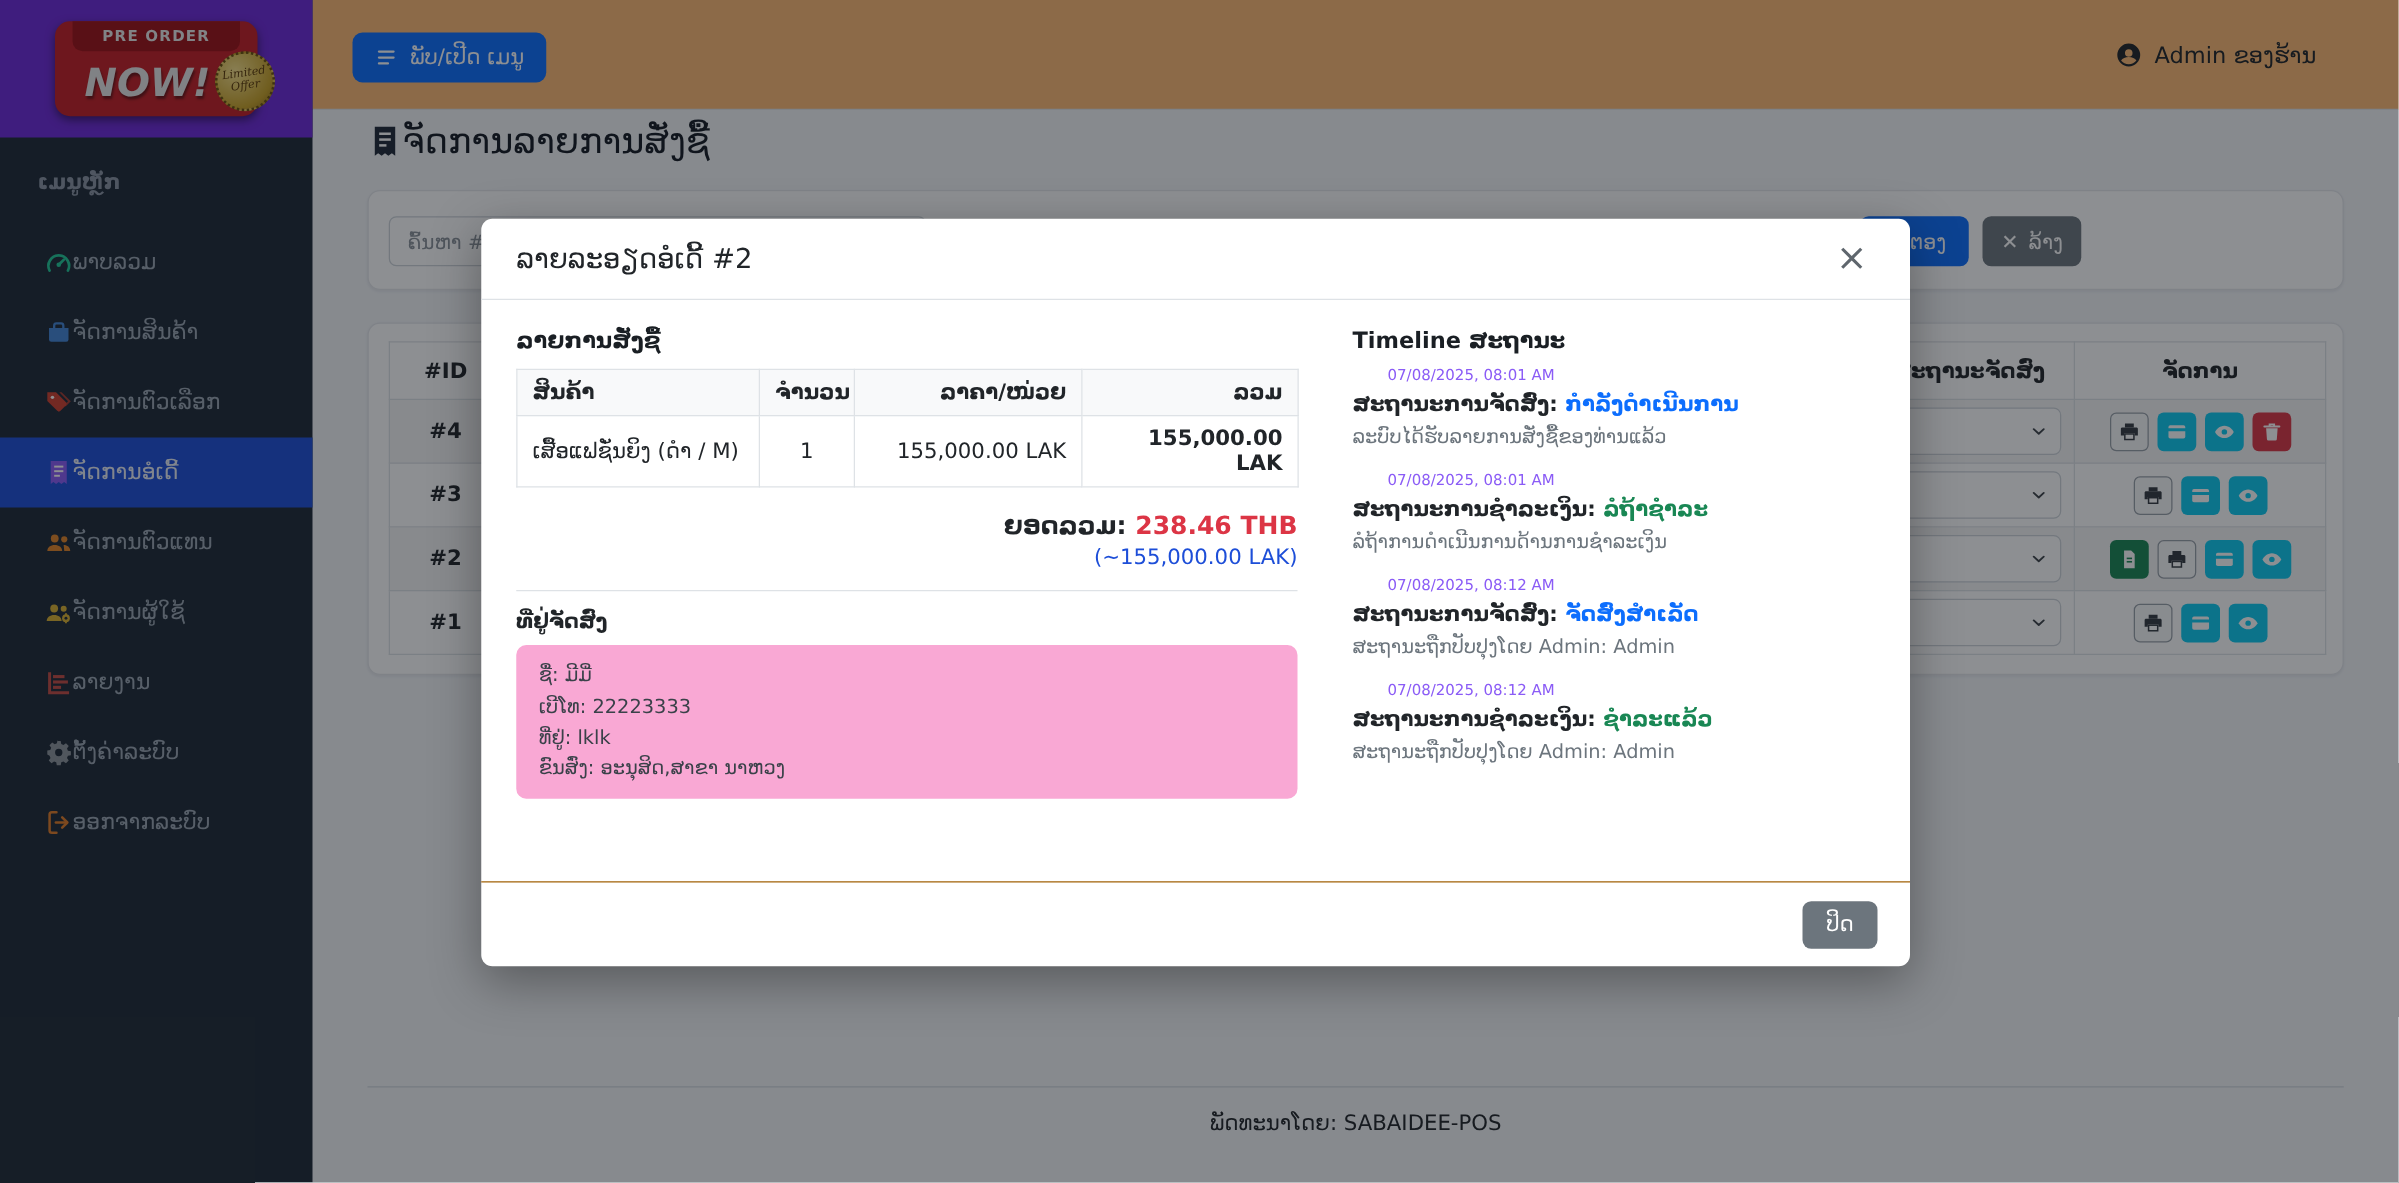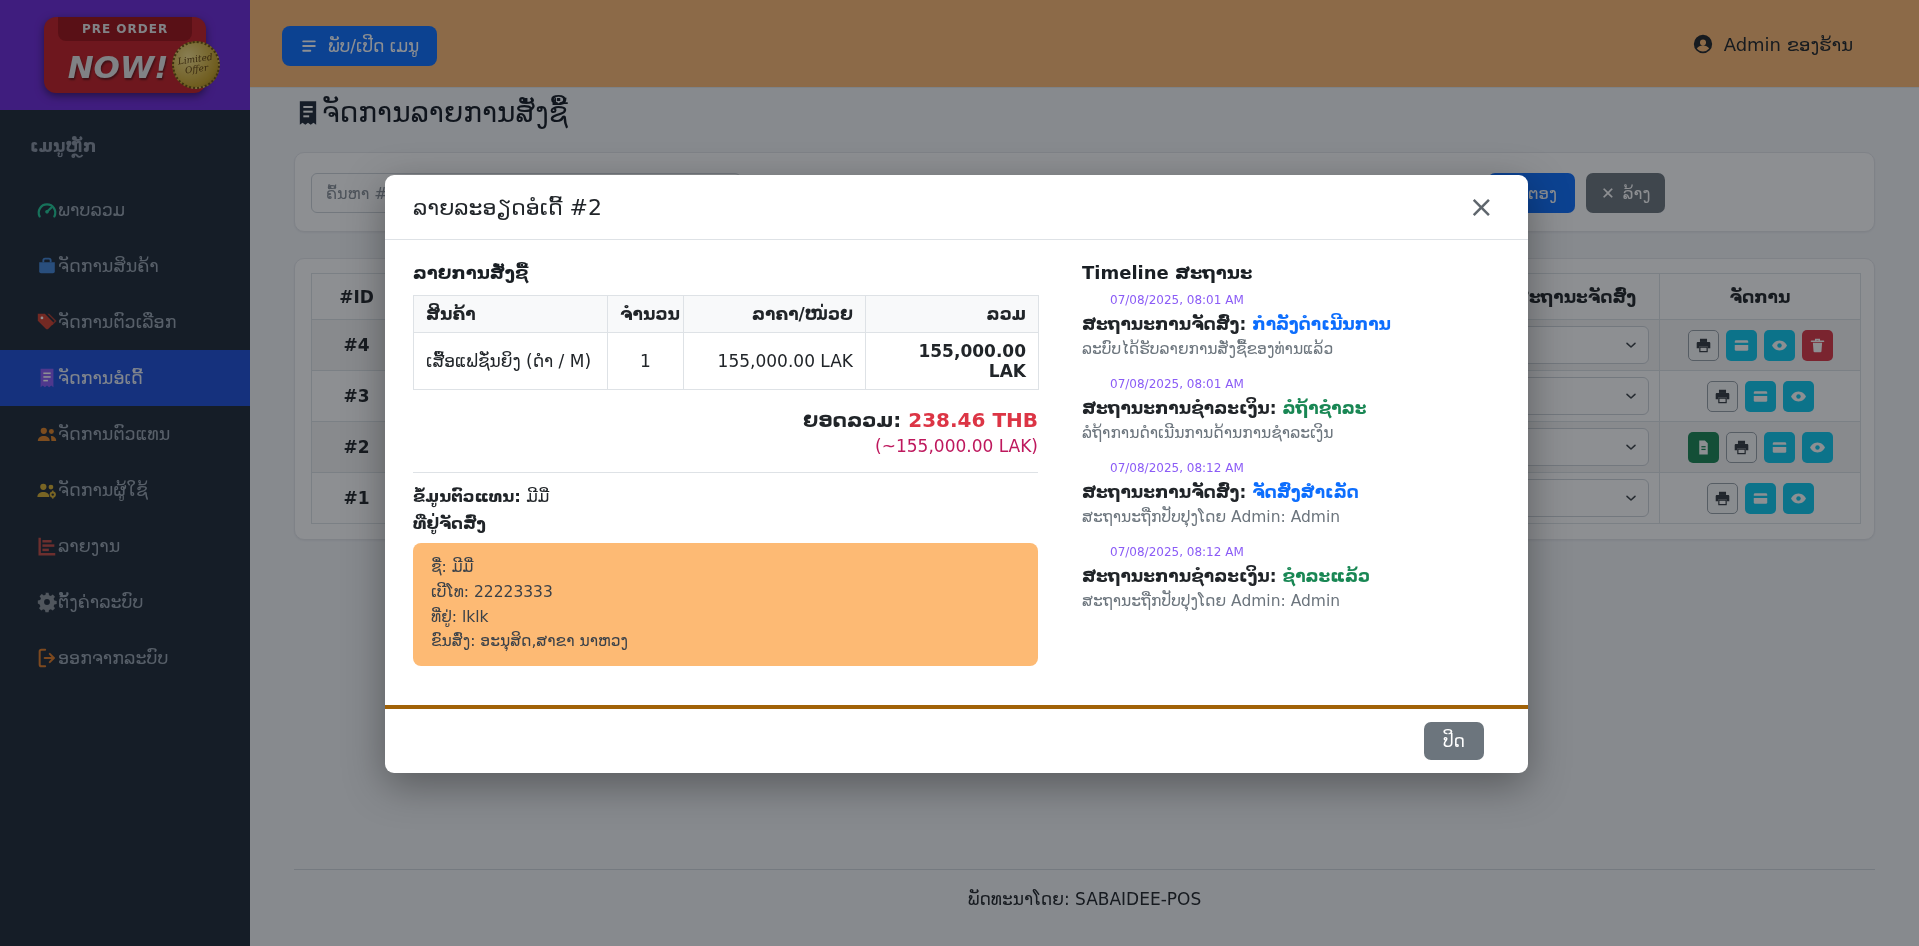--- a/index.html
+++ b/index.html
@@ -73,33 +73,33 @@
   .sec-h { font-size:18px; font-weight:bold; color:#1a1f24; margin-bottom:12px; }
   table.items { border-collapse:collapse; width:625px; table-layout:fixed; font-size:17px; color:#212529; }
   table.items col.i1{width:194px} table.items col.i2{width:76px} table.items col.i3{width:182px} table.items col.i4{width:173px}
   table.items th, table.items td { border:1px solid #dee2e6; padding:8px 12px; }
   table.items th { background:#f8f9fa; font-weight:bold; }
   .ta-l{text-align:left} .ta-c{text-align:center} .ta-r{text-align:right}
   .cell-bold { font-weight:bold; }
   .totals { text-align:right; margin-top:18px; }
   .totals .grand { font-size:20px; font-weight:bold; color:#212529; }
   .totals .grand .val { color:#dc3545; }
-  .totals .approx { font-size:17px; color:#be185d; margin-top:4px; }
+  .totals .approx { font-size:17px; color:#1d4ed8; margin-top:4px; }
   .mcol-left hr { border:none; border-top:1px solid #dee2e6; margin:16px 0 14px 0; }
   .agent-line { font-size:16.5px; color:#212529; margin-bottom:8px; }
   .agent-line b, .ship-h { font-weight:bold; }
   .ship-h { font-size:16.5px; color:#212529; margin-bottom:10px; }
-  .addr-box { background:#fdba74; border-radius:8px; padding:12px 18px; font-size:15.5px; color:#3a4149; line-height:1.6; }
+  .addr-box { background:#f9a8d4; border-radius:8px; padding:12px 18px; font-size:15.5px; color:#3a4149; line-height:1.6; }
   .tl-h { font-size:18px; font-weight:bold; color:#1a1f24; margin-bottom:10px; }
   .tl-entry { margin-bottom:19px; }
   .tl-date { font-size:12px; color:#8b5cf6;margin-left:28px; }
   .tl-status { font-size:17px; color:#212529; font-weight:bold; margin-top:7px; }
   .tl-status .st { font-weight:bold; }
   .tl-desc { font-size:15.5px; color:#6c757d; margin-top:6px; }
-  .modal-footer { position:absolute; left:0; right:0; bottom:0; height:68px; border-top:4px solid #a16207; display:flex; align-items:center; justify-content:flex-end; padding:0 44px; }
+  .modal-footer { position:absolute; left:0; right:0; bottom:0; height:68px; border-top:1px solid #a16207; display:flex; align-items:center; justify-content:flex-end; padding:0 26px; }
   .btn-close-modal { background:#6c757d; color:#fff; font-size:17px; padding:9px 19px; border:none; border-radius:7px; cursor:pointer; font-family:inherit; }
 </style>
 </head>
 <body>
 
 <svg width="0" height="0" style="position:absolute">
   <defs>
     <symbol id="sym-list" viewBox="0 0 24 24">
         <rect x="3" y="4.5" width="18" height="2.4" rx="1.2" fill="currentColor"></rect>
         <rect x="3" y="10.8" width="18" height="2.4" rx="1.2" fill="currentColor"></rect>
@@ -539,24 +539,20 @@
           </tbody>
         </table>
         <div class="totals">
           <div class="grand">
             <span>ຍອດລວມ:</span>
             <span class="val" style="color: rgb(220, 53, 69);">238.46 THB</span>
           </div>
           <div class="approx">(~155,000.00 LAK)</div>
         </div>
         <hr>
-        <div class="agent-line">
-          <b>ຂໍ້ມູນຕົວແທນ:</b>
-          <span>ມີມີ່</span>
-        </div>
         <div class="ship-h">ທີ່ຢູ່ຈັດສົ່ງ</div>
         <div class="addr-box">
           <div>ຊື່: ມີມີ່</div>
           <div>ເບີໂທ: 22223333</div>
           <div>ທີ່ຢູ່: lklk</div>
           <div>ຂົນສົ່ງ: ອະນຸສິດ,ສາຂາ ນາຫວງ</div>
         </div>
       </div>
       <div class="mcol-right">
         <div class="tl-h">Timeline ສະຖານະ</div>

